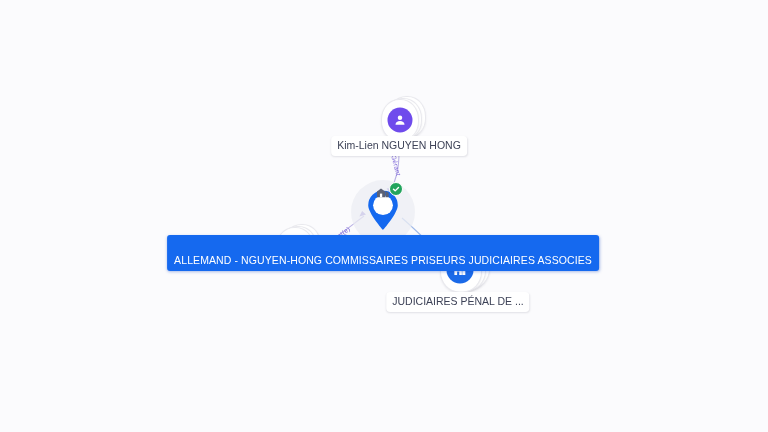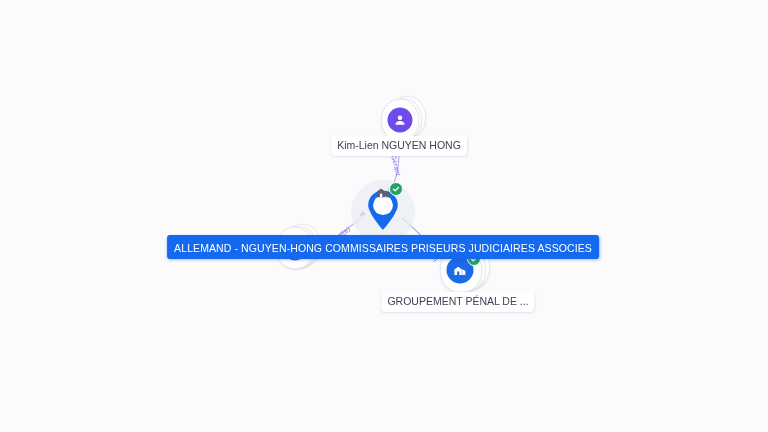--- a/index.html
+++ b/index.html
@@ -164,21 +164,21 @@
   }
 
   .label-selected {
     position: absolute;
     transform: translate(-50%, 0);
     white-space: nowrap;
     background: #1569ef;
     color: #ffffff;
     font-size: 10.5px;
     line-height: 1;
-    padding: 8px 7px 5px 7px;
+    padding: 20px 7px 5px 7px;
     border-radius: 3px;
     letter-spacing: .1px;
     box-shadow: 0 1px 3px rgba(20,70,190,.35);
     z-index: 40;
   }
 
   
   .edge-label {
     position: absolute;
     white-space: nowrap;
@@ -248,21 +248,21 @@
         <path d="M15.6 20V10.6l4.9 2.6V20z"></path>
         <rect x="7.4" y="14.4" width="3.4" height="5.6" fill="#1b6ae8"></rect>
       </svg>
     </div>
     <div class="badge" style="left:31px; top:7px;">
       <svg width="8" height="8" viewBox="0 0 24 24" fill="none" stroke="#ffffff" stroke-width="4.2" stroke-linecap="round" stroke-linejoin="round">
         <polyline points="4.5,12.6 9.6,17.6 19.5,7.2"></polyline>
       </svg>
     </div>
   </div>
-  <div class="label" style="left:458px; top:292px; z-index:13;">GROUPEMENT PÉNAL DE ...</div>
+  <div class="label" style="left:458px; top:292px; z-index:13;">JUDICIAIRES PÉNAL DE ...</div>
 
   <div class="node pin-node" style="left:383px; top:212px; z-index:30;">
     <div class="pin-halo"></div>
     <svg class="pin-shape" viewBox="0 0 40 46" xmlns="http://www.w3.org/2000/svg">
       <path d="M20 45.5 C 20 45.5 3 26.5 3 17 A 17 17 0 0 1 37 17 C 37 26.5 20 45.5 20 45.5 Z" fill="#1569ef"></path>
       <circle cx="20" cy="17" r="11.4" fill="#ffffff"></circle>
     </svg>
     <div class="pin-inner-icon">
       <svg width="16" height="16" viewBox="0 0 24 24" fill="#5b6175">
         <path d="M3 20V11.2l6-4.3 6 4.3V20z"></path>

